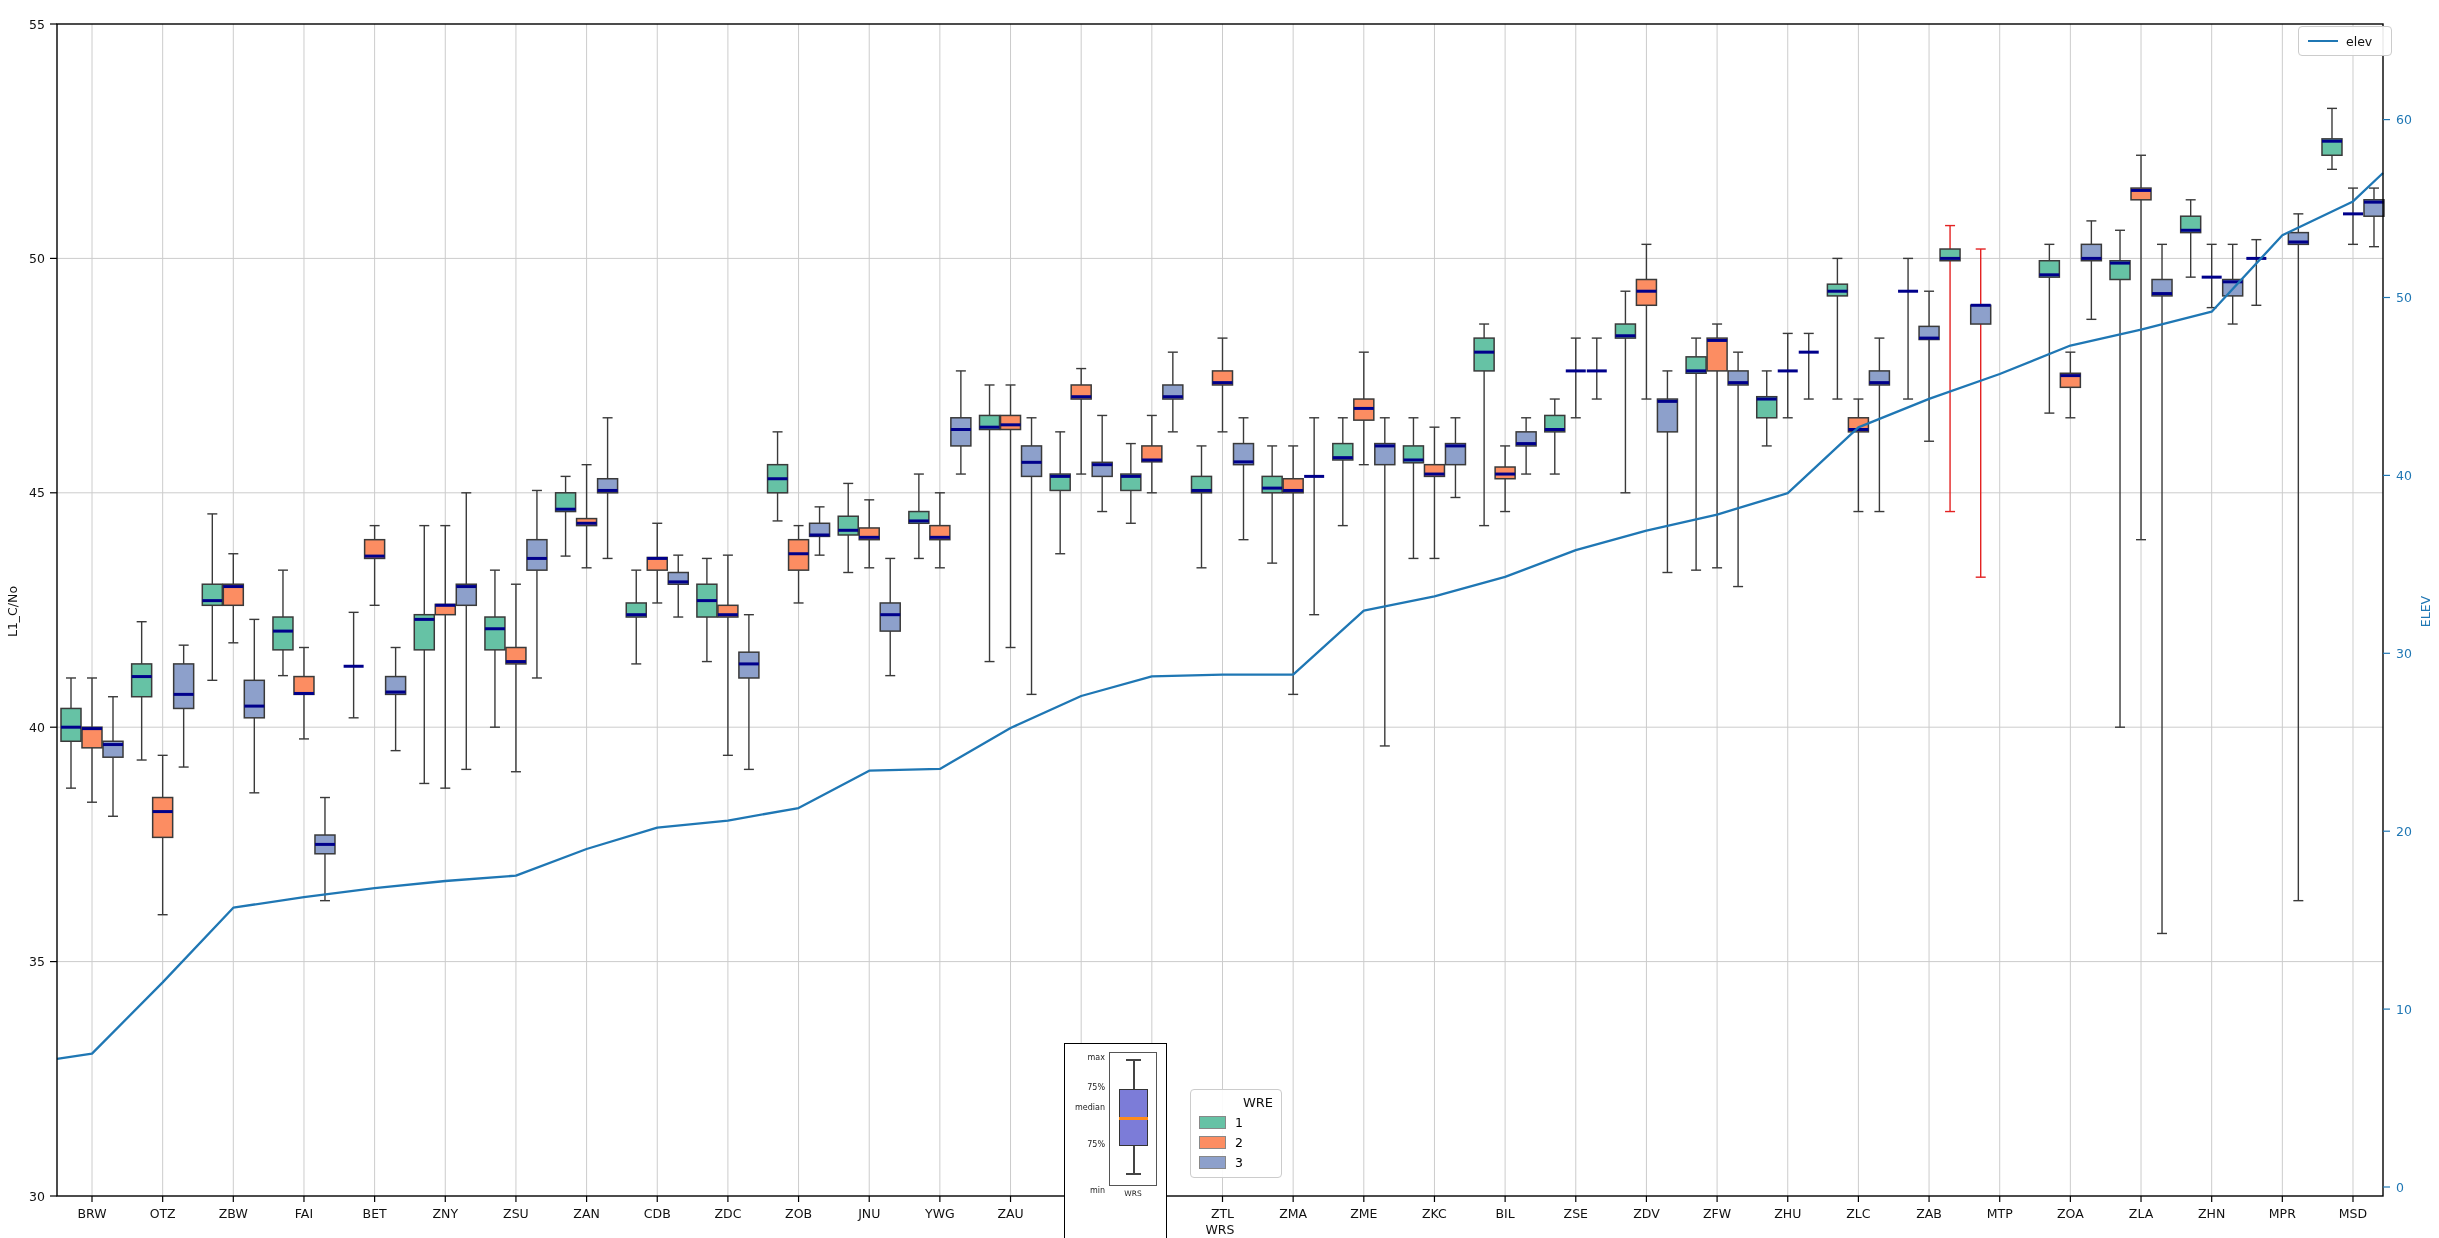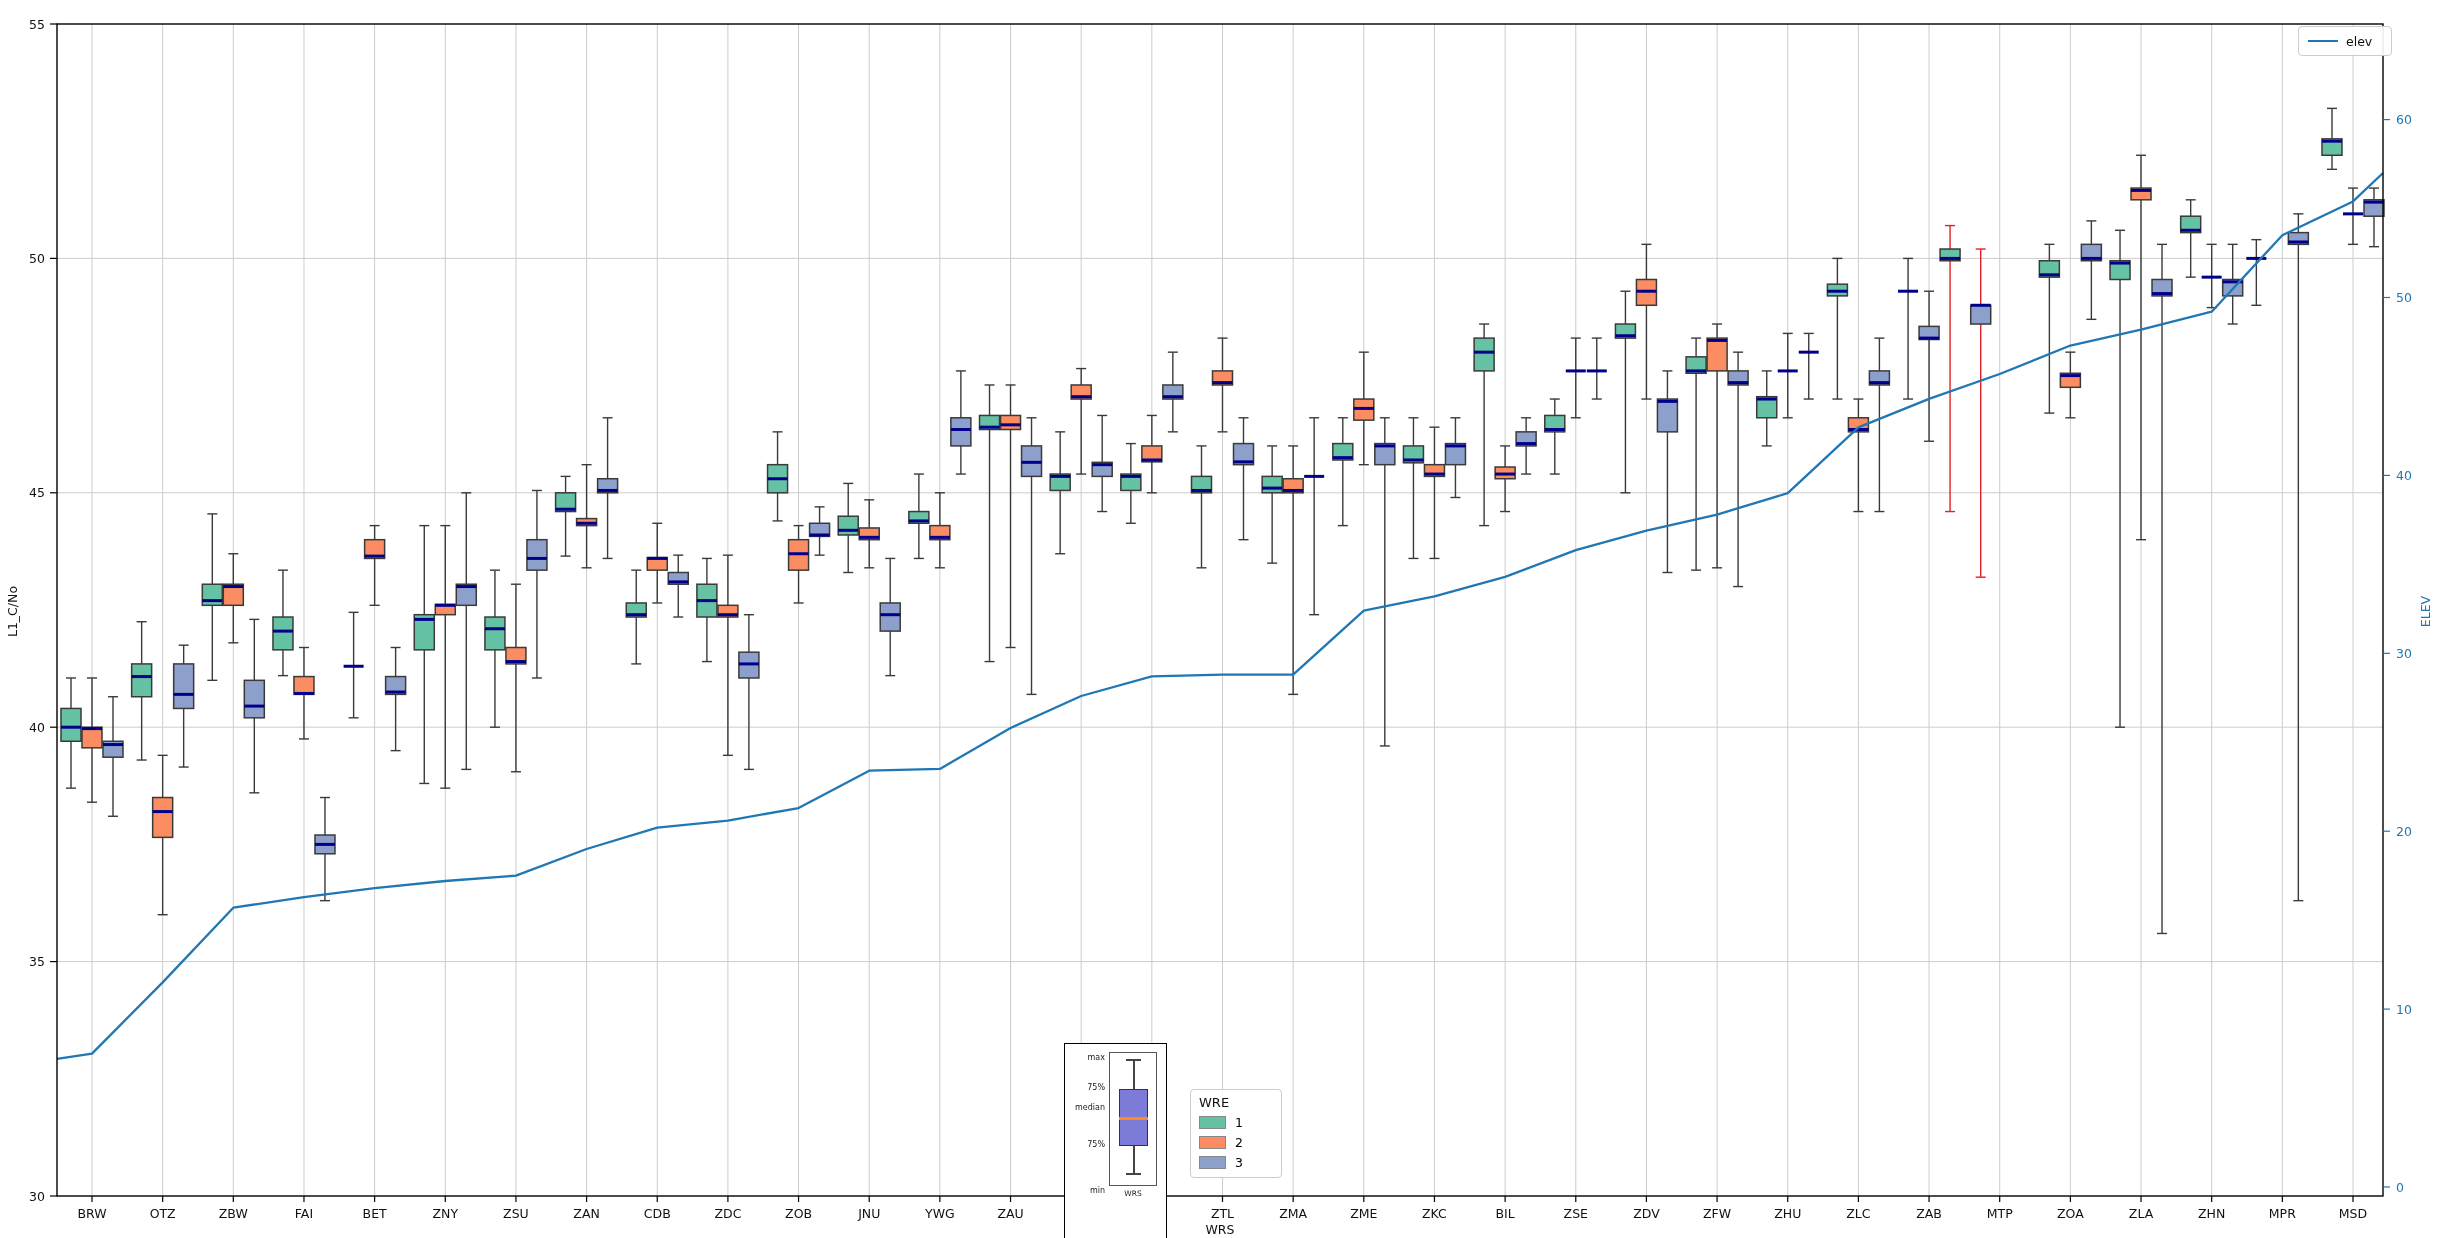--- a/index.html
+++ b/index.html
@@ -13,21 +13,21 @@
   .ylabel-left{position:absolute;left:-28px;top:604px;width:80px;text-align:center;
           font-size:12.5px;color:#111;transform:rotate(-90deg);}
   .ylabel-right{position:absolute;left:2385px;top:604px;width:80px;text-align:center;
           font-size:12.5px;color:#1f77b4;transform:rotate(-90deg);}
   .legend{position:absolute;background:rgba(255,255,255,0.92);border:1px solid #ccc;
           border-radius:4px;box-sizing:border-box;}
   #legend-elev{left:2298px;top:26px;width:94px;height:30px;display:flex;
           align-items:center;gap:8px;padding:0 9px;font-size:12.5px;color:#111;}
   #legend-elev .sample{width:30px;height:0;border-top:2.5px solid #1f77b4;}
   #legend-wre{left:1190px;top:1089px;width:92px;padding:5px 8px 7px 8px;font-size:12.5px;}
-  #legend-wre .lg-title{text-align:left;font-size:13px;color:#111;margin-bottom:3px;}
+  #legend-wre .lg-title{text-align:right;font-size:13px;color:#111;margin-bottom:3px;}
   .wre-row{display:flex;align-items:center;gap:9px;margin-top:5px;}
   .wre-swatch{width:27px;height:13px;border:1px solid #888;box-sizing:border-box;}
   #inset{position:absolute;left:1064px;top:1007px;width:103px;height:200px;
          background:#fff;border:1.6px solid #000;box-sizing:border-box;font-size:8px;color:#222;margin-top:36px;}
   .inset-lab{position:absolute;left:0;width:40px;text-align:right;line-height:10px;}
   #inset-axes{position:absolute;left:44px;top:8px;width:48px;height:134px;
          border:1px solid #555;box-sizing:border-box;}
   #inset-whisker{position:absolute;left:23px;top:6px;width:1.5px;height:116px;background:#444;}
   .inset-cap{position:absolute;left:16px;width:15px;height:1.5px;background:#444;}
   #inset-box{position:absolute;left:9px;top:36px;width:29px;height:57px;background:#7c7cd8;

